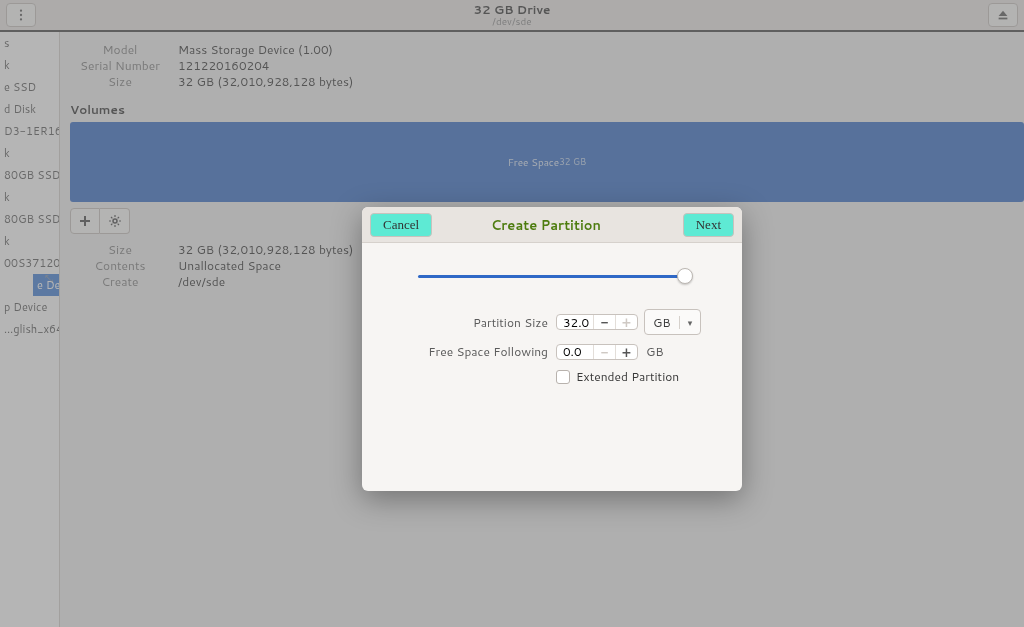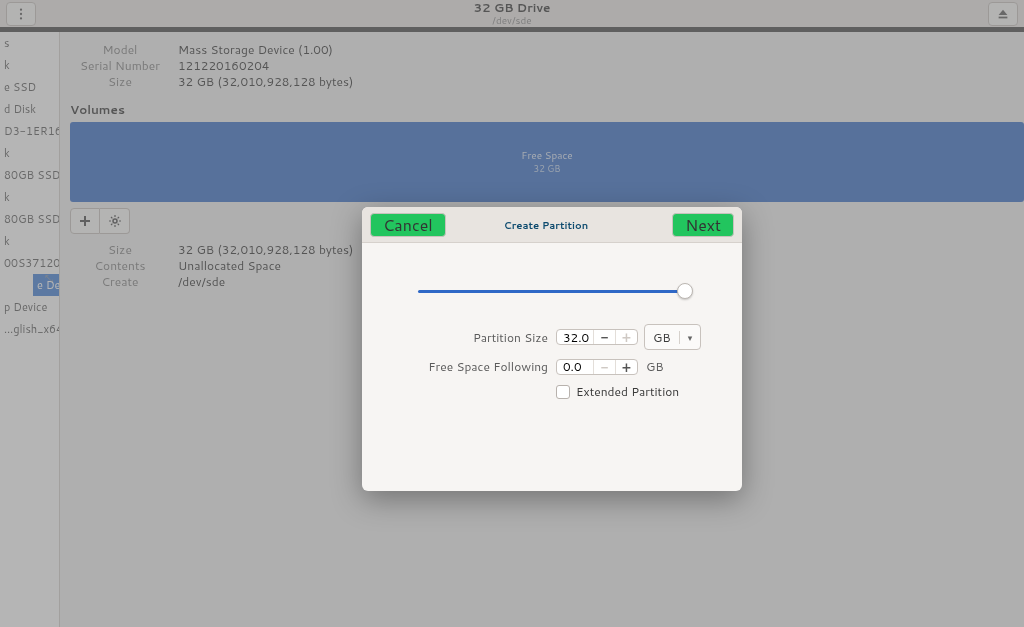--- a/index.html
+++ b/index.html
@@ -7,21 +7,21 @@
 
   .overlay {
     position: absolute; inset: 0;
     background: rgba(120,120,120,0.55);
     pointer-events: none;
     z-index: 5;
   }
 
   
   .header {
-    height: 32px; background: #ede9e7; border-bottom: 5px solid #404040;
+    height: 32px; background: #ede9e7; border-bottom: 2px solid #404040;
     display: flex; align-items: center; justify-content: space-between;
     padding: 0 6px; position: relative;
   }
   .header .title-wrap { position: absolute; left: 0; right: 0; text-align: center; font-size: 12px; line-height: 1.1; }
   .header .title-wrap .t1 { font-weight: 600; color: #2b2b2b; }
   .header .title-wrap .t2 { font-size: 10px; color: #8a8a8a; }
   .iconbtn {
     width: 30px; height: 24px; border: 1px solid #c8c2bd; border-radius: 4px;
     background: #fbfaf9; display: flex; align-items: center; justify-content: center;
     cursor: pointer;
@@ -39,21 +39,21 @@
 
   .props { padding-left: 10px; }
   .props .row { display: flex; line-height: 1.35; }
   .props .label { width: 100px; text-align: center; color: #7d7d7d; margin-right: 8px; }
   .props .value { color: #2b2b2b; }
 
   .section-title { font-weight: 700; color: #2b2b2b; margin: 10px 0 4px 10px; font-size: 12px; }
 
   .volbar {
     margin-left: 10px; height: 80px; background: #2f68c6; border-radius: 3px;
-    display: flex; align-items: center; justify-content: center; flex-direction: column;
+    display: flex; align-items: center; justify-content: center; flex-direction: row;
     color: #cde; font-size: 10px;
   }
   .volbar .fs1 { color: #dbe7f7; }
   .volbar .fs2 { color: #c4d7ef; font-size: 9px; }
 
   .vol-actions { margin: 6px 0 8px 10px; display: flex; }
   .smallbtn { width: 30px; height: 26px; border: 1px solid #c8c2bd; display:flex;align-items:center;justify-content:center; background:#fdfcfb; cursor:pointer; }
   .smallbtn + .smallbtn { border-left: none; }
   .smallbtn:first-child { border-radius: 4px 0 0 4px; }
   .smallbtn:last-child { border-radius: 0 4px 4px 0; }
@@ -67,29 +67,29 @@
     box-shadow: 0 8px 30px rgba(0,0,0,0.35);
     height: 284px;
     display: flex; flex-direction: column;
   }
   .dlg-head {
     height: 36px; background: #e8e4e0; border-radius: 6px 6px 0 0;
     border-bottom: 1px solid #d6d1cc;
     display: flex; align-items: center; justify-content: space-between;
     padding: 0 8px; position: relative;
   }
-  .dlg-head .dlg-title { position: absolute; left: 0; right: 12px; text-align: center; font-size: 10px; font-weight: 600; color: #0c4a6e; pointer-events:none;}
+  .dlg-head .dlg-title { position: absolute; left: 0; right: 12px; text-align: center; font-size: 13px; font-weight: 600; color: #4d7c0f; pointer-events:none;}
   .dlg-btn {
-    height: 24px; padding: 0 12px; font-size: 16px; border-radius: 4px;
-    border: 1px solid #c8c2bd; background: #22c55e; cursor: pointer;
-    display: flex; align-items: center; color: #333;
+    height: 24px; padding: 0 12px; font-size: 13px; border-radius: 4px;
+    border: 1px solid #c8c2bd; background: #5eead4; cursor: pointer;
+    display: flex; align-items: center; color: #333; font-family: Liberation Serif, serif;
   }
   .dlg-btn.next { font-weight: 400; }
 
-  .dlg-body { flex: 1; padding: 27px 26px 10px 26px; font-size: 12px; color: #3a3a3a; }
+  .dlg-body { flex: 1; padding: 12px 26px 10px 26px; font-size: 12px; color: #3a3a3a; }
 
   .slider-wrap { position: relative; height: 24px; margin: 10px 30px 20px 30px; }
   .slider-track { position:absolute; left:0; right:0; top:10px; height:3px; background:#2f68c6; border-radius:2px; }
   .slider-thumb { position:absolute; right:-7px; top:3px; width:16px; height:16px; border-radius:50%; background:#fff; border:1px solid #bcb7b2; box-shadow:0 1px 2px rgba(0,0,0,.2); cursor:grab;}
 
   .form { margin-left: 30px; }
   .form .frow { display:flex; align-items:center; margin-bottom:8px; }
   .form .flabel { width: 130px; text-align: right; margin-right: 8px; color:#5b5b5b; }
   .stepper { display:flex; border:1px solid #c8c2bd; border-radius:4px; background:#fff; height:16px; }
   .stepper input { width: 36px; border:none; text-align:left; padding-left:6px; font-size:12px; outline:none; background:transparent;}

